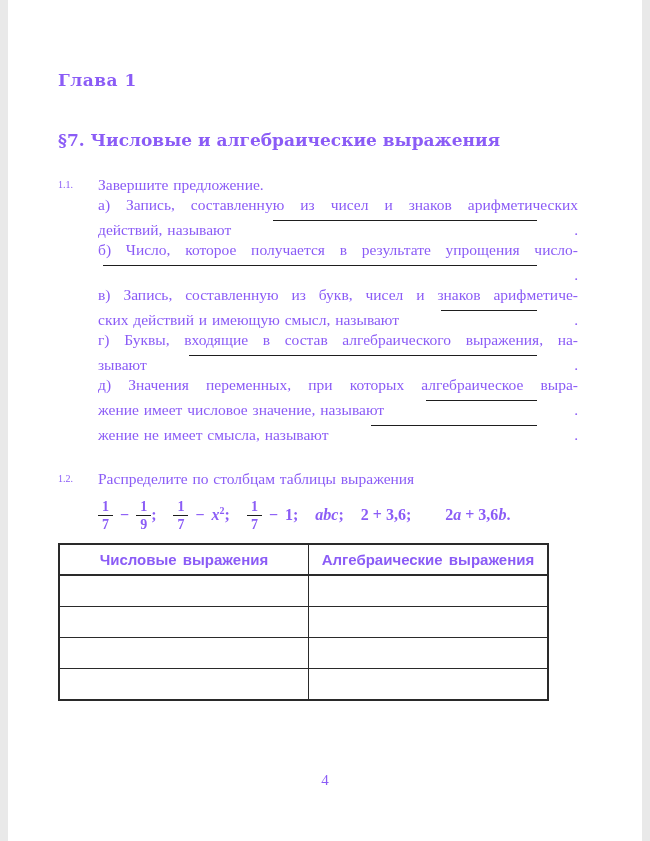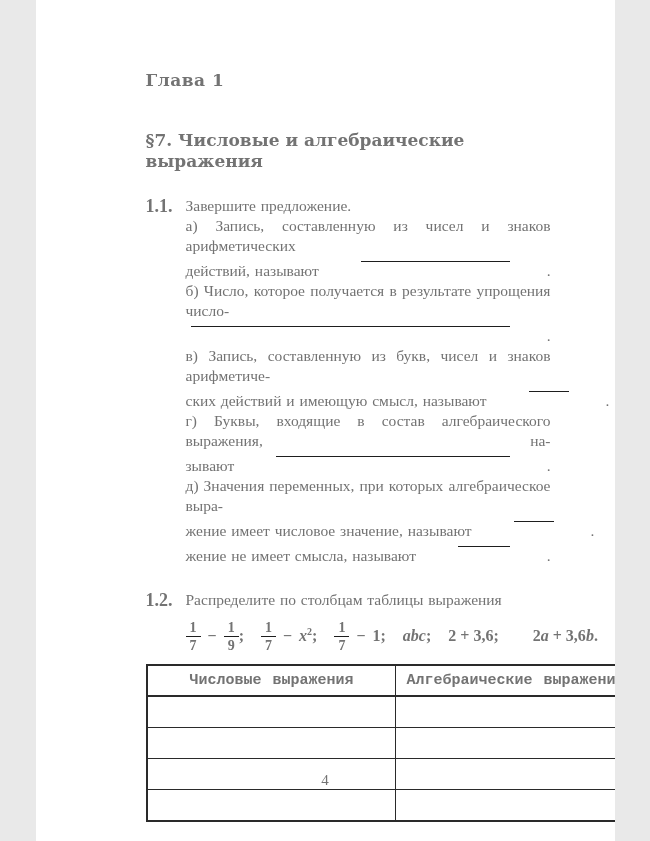--- a/index.html
+++ b/index.html
@@ -1,24 +1,24 @@
 <!DOCTYPE html>
 <html lang="ru"><head>
 <meta charset="utf-8">
 <style>
   html, body { margin: 0; padding: 0; background: #e9e9e9; }
   .page {
     position: relative;
-    width: 579px;
+    width: 634px;
     height: 841px;
     margin: 0 auto;
     background: #ffffff;
-    color: #737373;
+    color: #8b5cf6;
     box-sizing: border-box;
-    padding: 70px 64px 0 110px;
+    padding: 70px 64px 0 50px;
     font-family: "Liberation Serif", serif;
     overflow: hidden;
   }
   
   .chapter-label {
     font-family: "DejaVu Serif", serif;
     font-weight: 700;
     font-size: 17px;
     line-height: 20px;
     letter-spacing: 0.5px;
@@ -37,22 +37,22 @@
     font-size: 17px;
     line-height: 21px;
     margin-top: 40px;
   }
   
   .exercise { margin-top: 24px; }
   .ex-row { display: flex; }
   .ex-num {
     width: 40px;
     flex: 0 0 40px;
-    font-weight: 700;
-    font-size: 18px;
+    font-weight: 400;
+    font-size: 10px;
     line-height: 20px;
     font-family: "Liberation Serif", serif;
   }
   .ex-body { flex: 1; min-width: 0; }
   .line {
     font-size: 15.5px;
     line-height: 20px;
     word-spacing: 1px;
   }
   .line.just {
@@ -109,21 +109,21 @@
     table-layout: fixed;
   }
   .sort-table th, .sort-table td {
     border: 1px solid #2a2a2a;
     padding: 0;
   }
   .sort-table { border: 2px solid #2a2a2a; }
   .sort-table thead th {
     height: 29px;
     border-bottom: 2px solid #2a2a2a;
-    font-family: Liberation Mono, monospace;
+    font-family: Liberation Sans, sans-serif;
     font-weight: 700;
     font-size: 15px;
     text-align: center;
     vertical-align: middle;
     word-spacing: 2px;
   }
   .sort-table tbody td { height: 30px; background: #ffffff; }
   
   .page-num {
     position: absolute;

